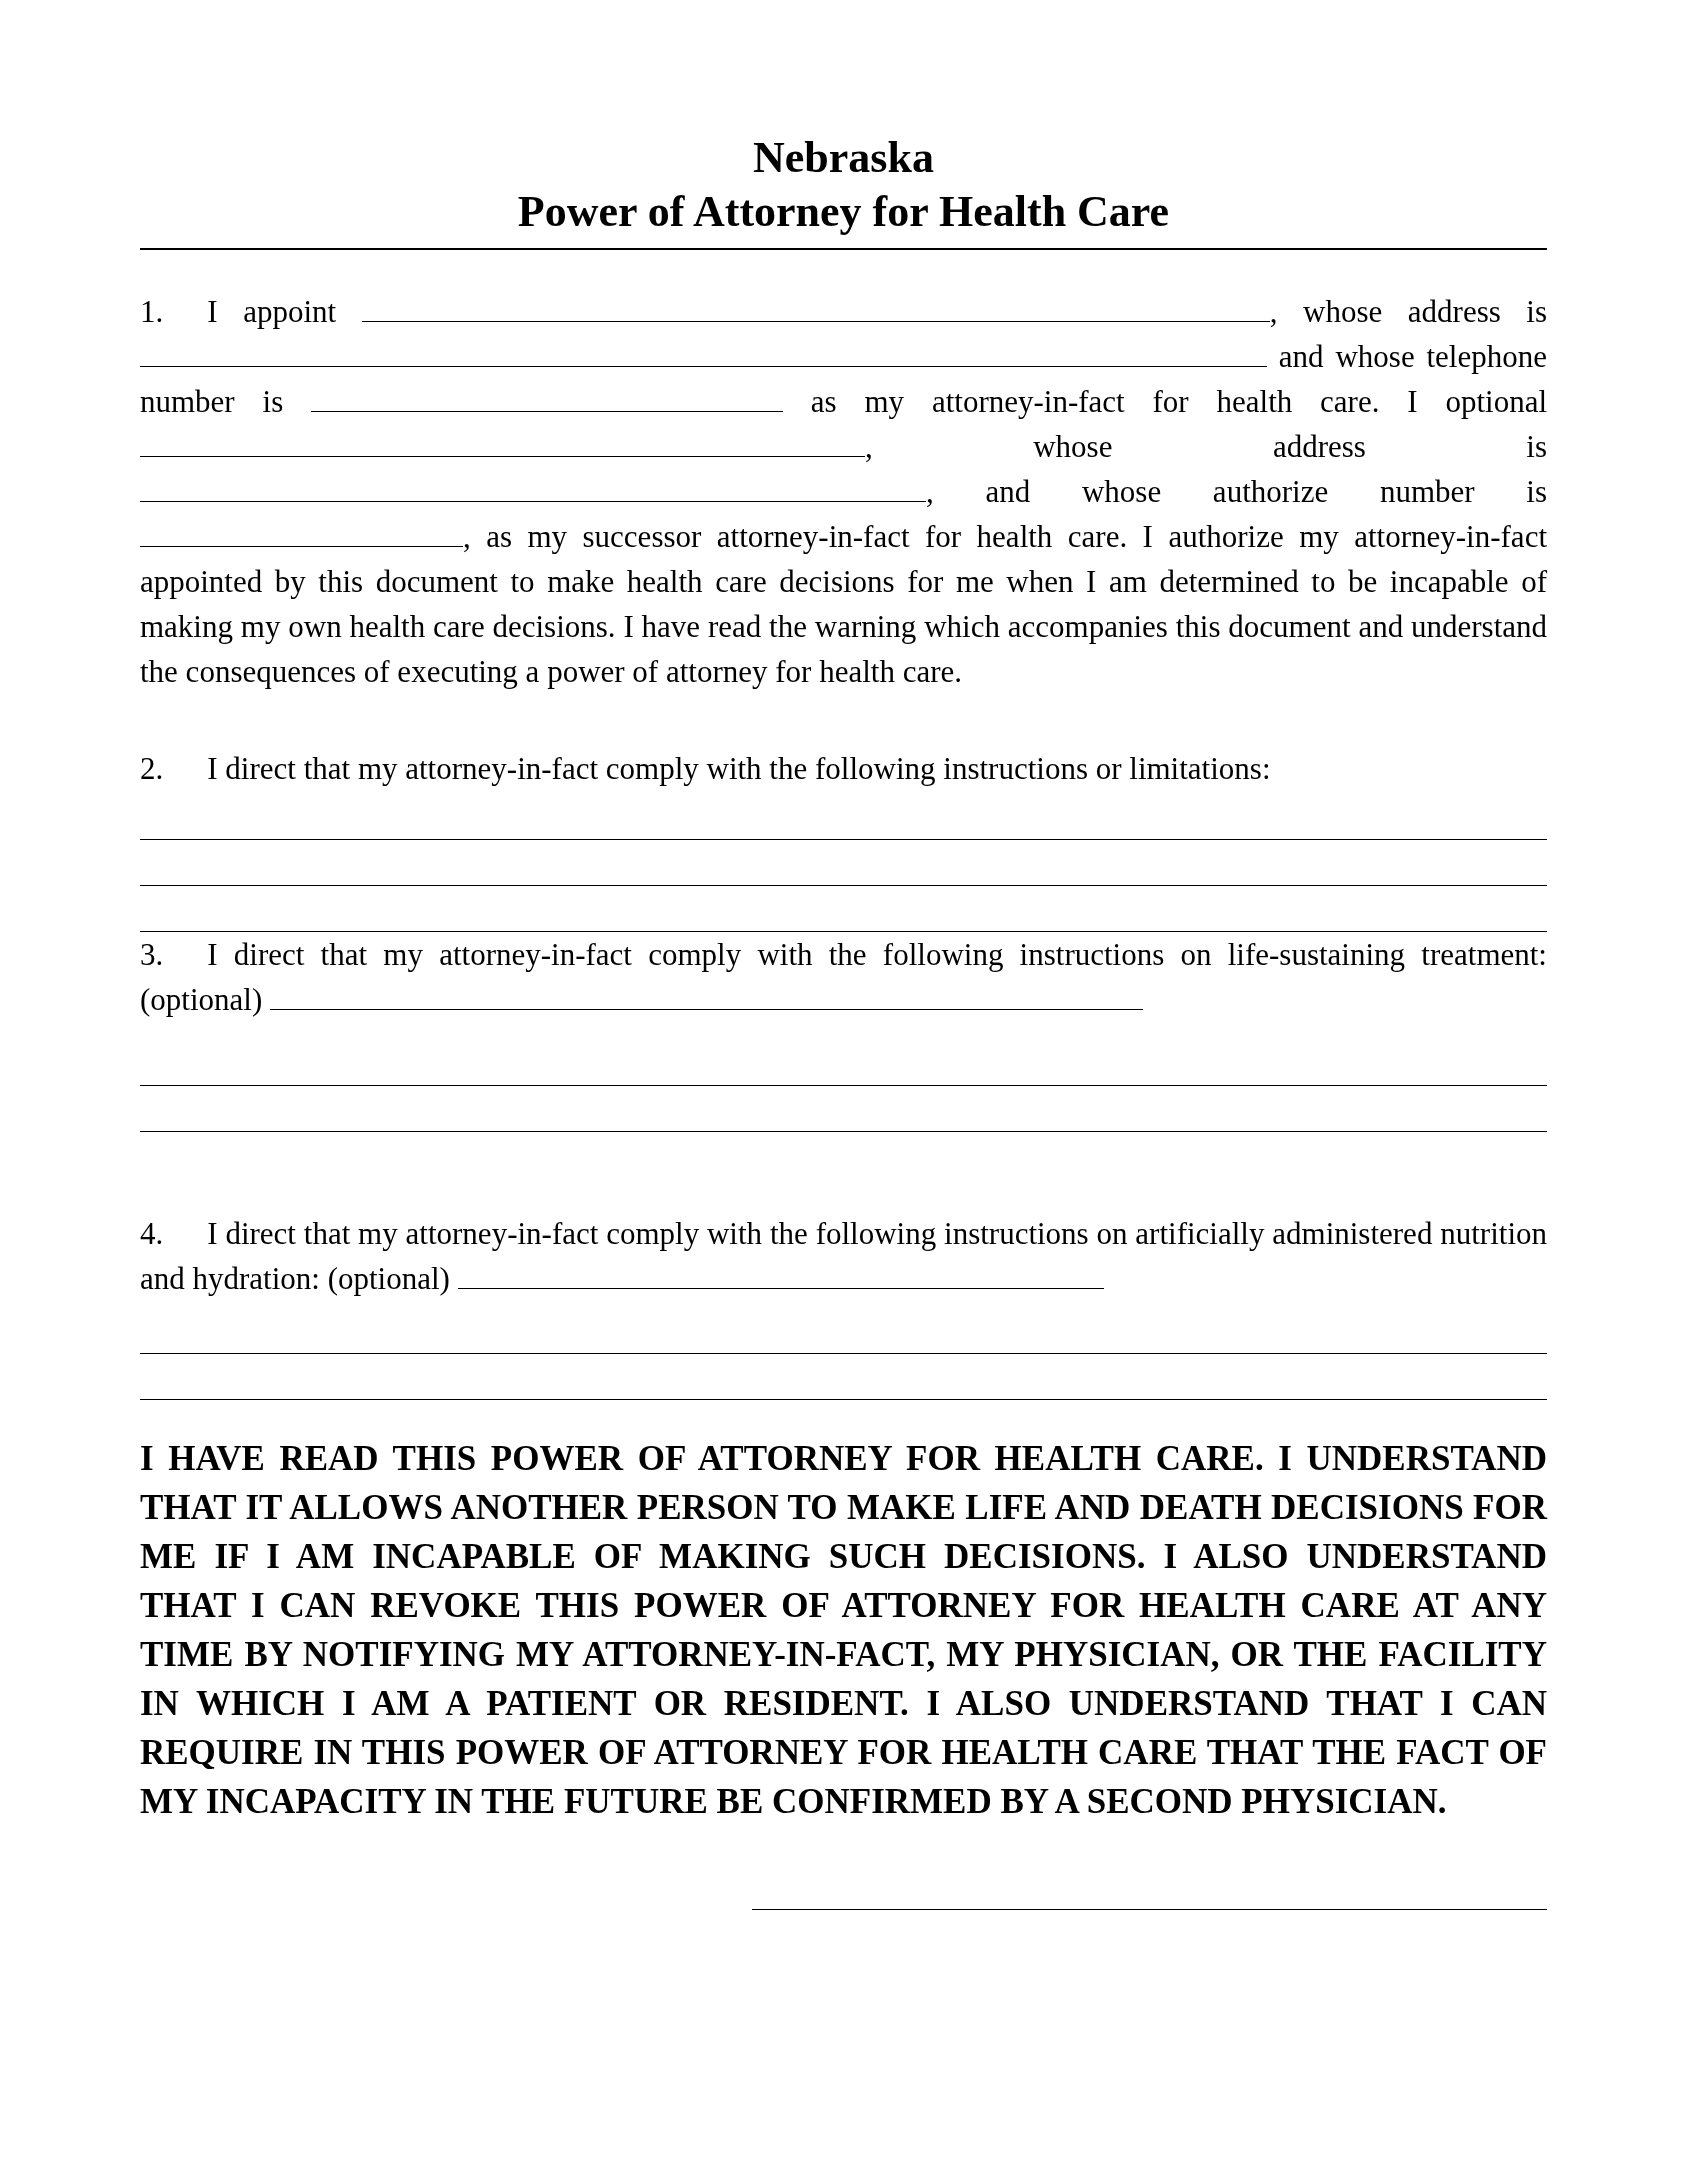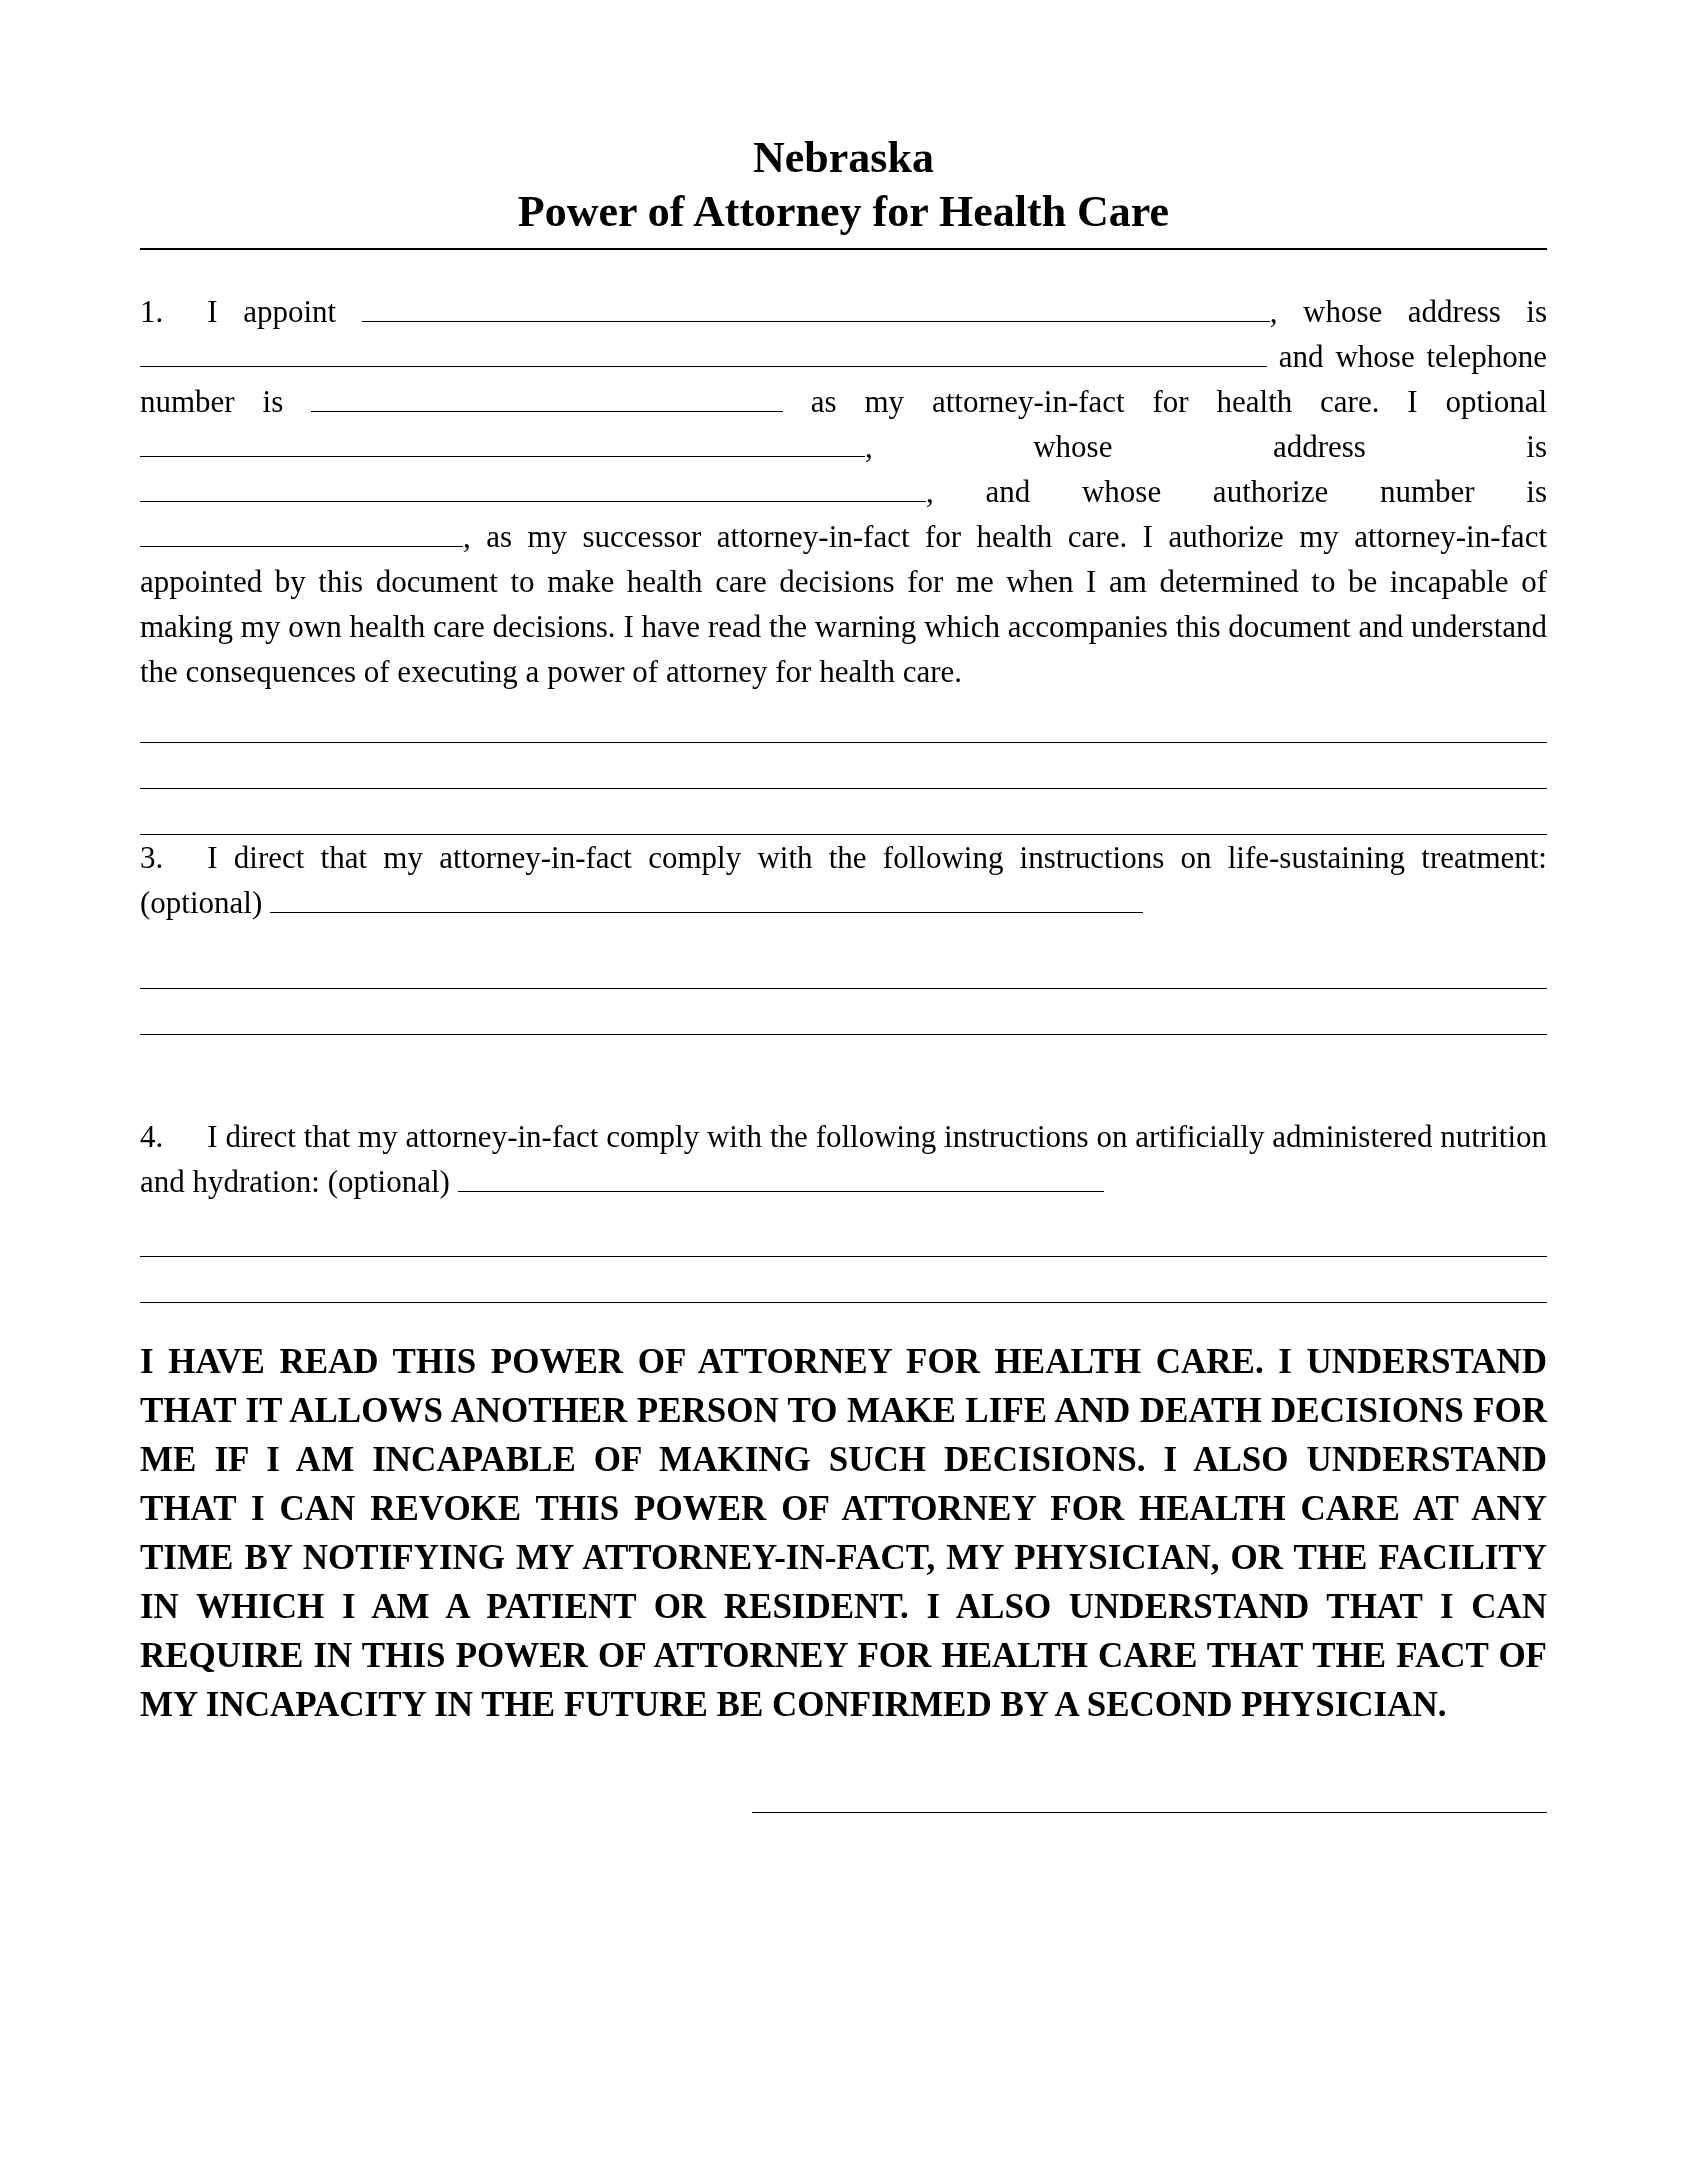--- a/index.html
+++ b/index.html
@@ -88,20 +88,21 @@
   <p class="para s1"><span class="num">1.</span><span>I appoint</span>
 <span class="blank b-name1"></span><span>, whose address is</span>
 <span class="blank b-addr1"></span>
 <span>and whose telephone number is</span>
 <span class="blank b-phone1"></span>
 <span>as my attorney-in-fact for health care. I optional</span>
 <span class="blank b-name2"></span><span>, whose address is</span>
 <span class="blank b-addr2"></span><span>, and whose authorize number is</span>
 <span class="blank b-phone2"></span><span>, as my successor attorney-in-fact for health care. I authorize my attorney-in-fact appointed by this document to make health care decisions for me when I am determined to be incapable of making my own health care decisions. I have read the warning which accompanies this document and understand the consequences of executing a power of attorney for health care.</span></p>
 
+  <p class="para s2"><span class="num">2.</span><span>I direct that my attorney-in-fact comply with the following instructions or limitations:</span></p>
   <div class="rules rules-s2">
     <div class="rule"></div>
     <div class="rule"></div>
     <div class="rule"></div>
   </div>
 
   <p class="para s3"><span class="num">3.</span><span>I direct that my attorney-in-fact comply with the following instructions on life-sustaining treatment: (optional)</span>
 <span class="blank b-opt3"></span></p>
   <div class="rules rules-s3">
     <div class="rule"></div>

